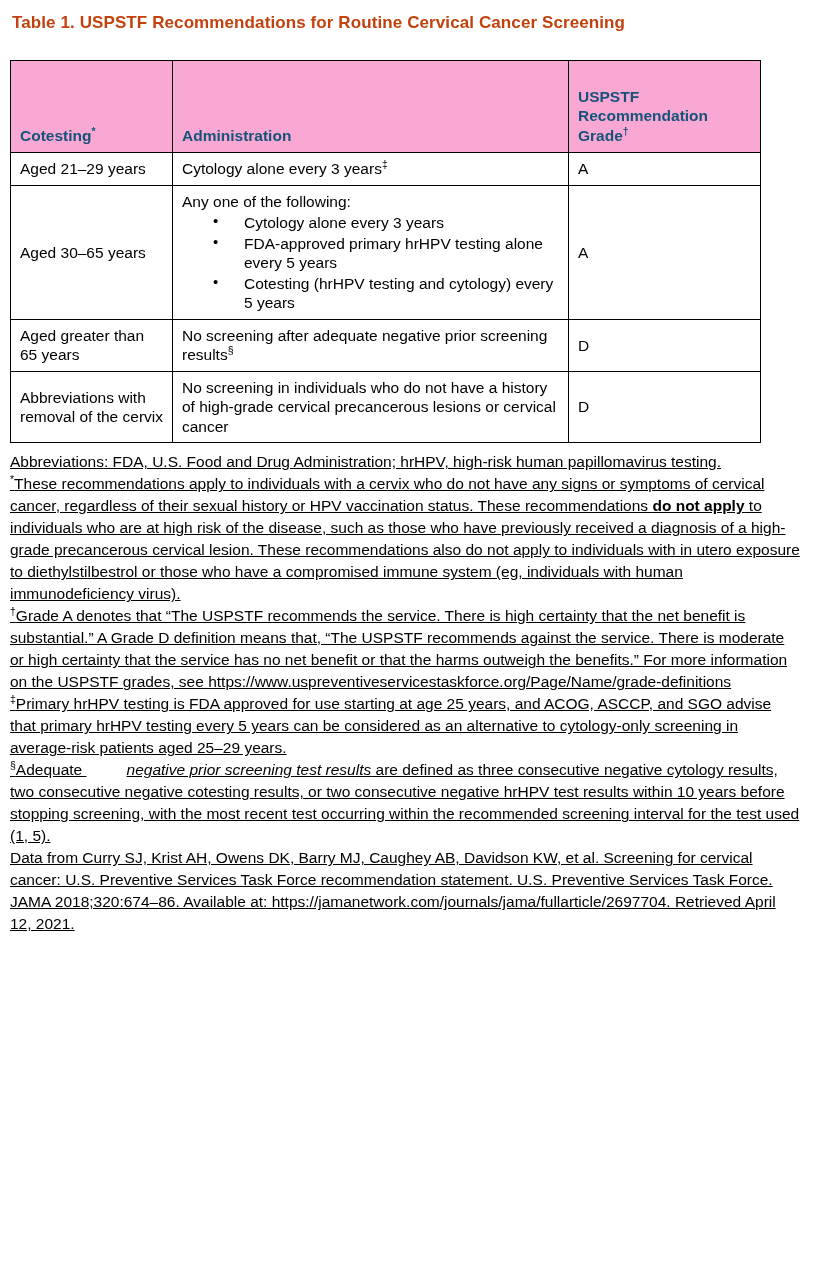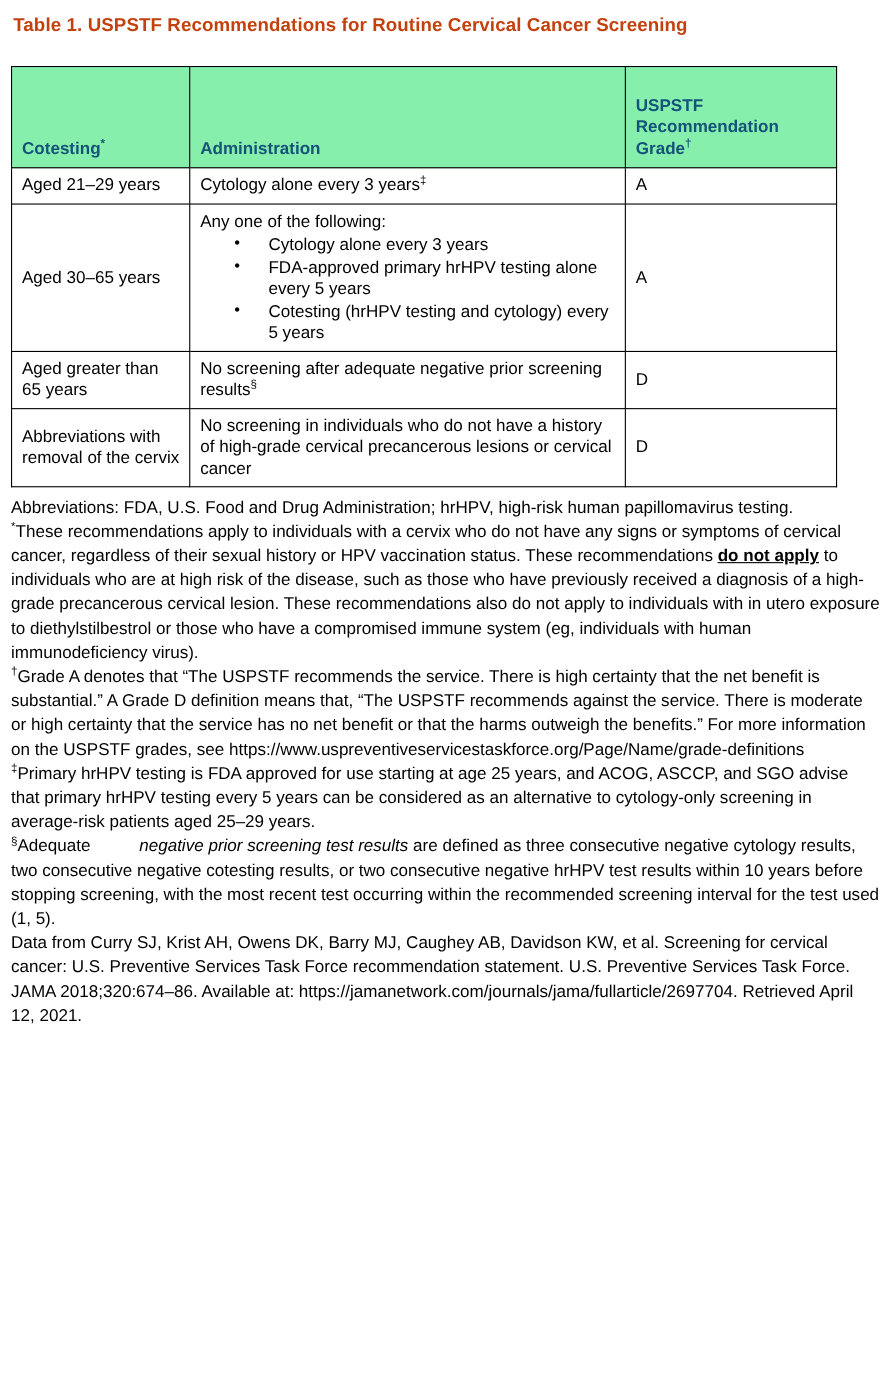--- a/index.html
+++ b/index.html
@@ -36,21 +36,21 @@
   table.rec-table th {
     border: 1px solid #000000;
     vertical-align: middle;
     font-size: 15.5px;
     line-height: 1.26;
     padding: 6px 8px 6px 9px;
     text-align: left;
     font-weight: normal;
   }
   table.rec-table thead th {
-    background: #86efac;
+    background: #f9a8d4;
     color: #15537a;
     font-weight: bold;
     vertical-align: bottom;
     height: 78px;
     padding-bottom: 7px;
   }
   col.c-pop { width: 162px; }
   col.c-rec { width: 396px; }
   col.c-grade { width: 192px; }
   .cell-pop { padding-left: 9px; }
@@ -79,20 +79,21 @@
   }
   .lead-line { margin-bottom: 2px; }
   .notes {
     margin-top: 8px;
     font-size: 15.5px;
     line-height: 1.42;
   }
   .notes p {
     margin: 0 0 0 0;
     padding: 0;
+    text-decoration: underline;
   }
   .note-block { margin-bottom: 17px; }
   .note-block:last-child { margin-bottom: 16px; }
   .abbrev { margin-bottom: 19px; }
   .bold-underline {
     font-weight: bold;
     text-decoration: underline;
   }
   em.ital { font-style: italic; margin-left: 40px; }
 </style>

